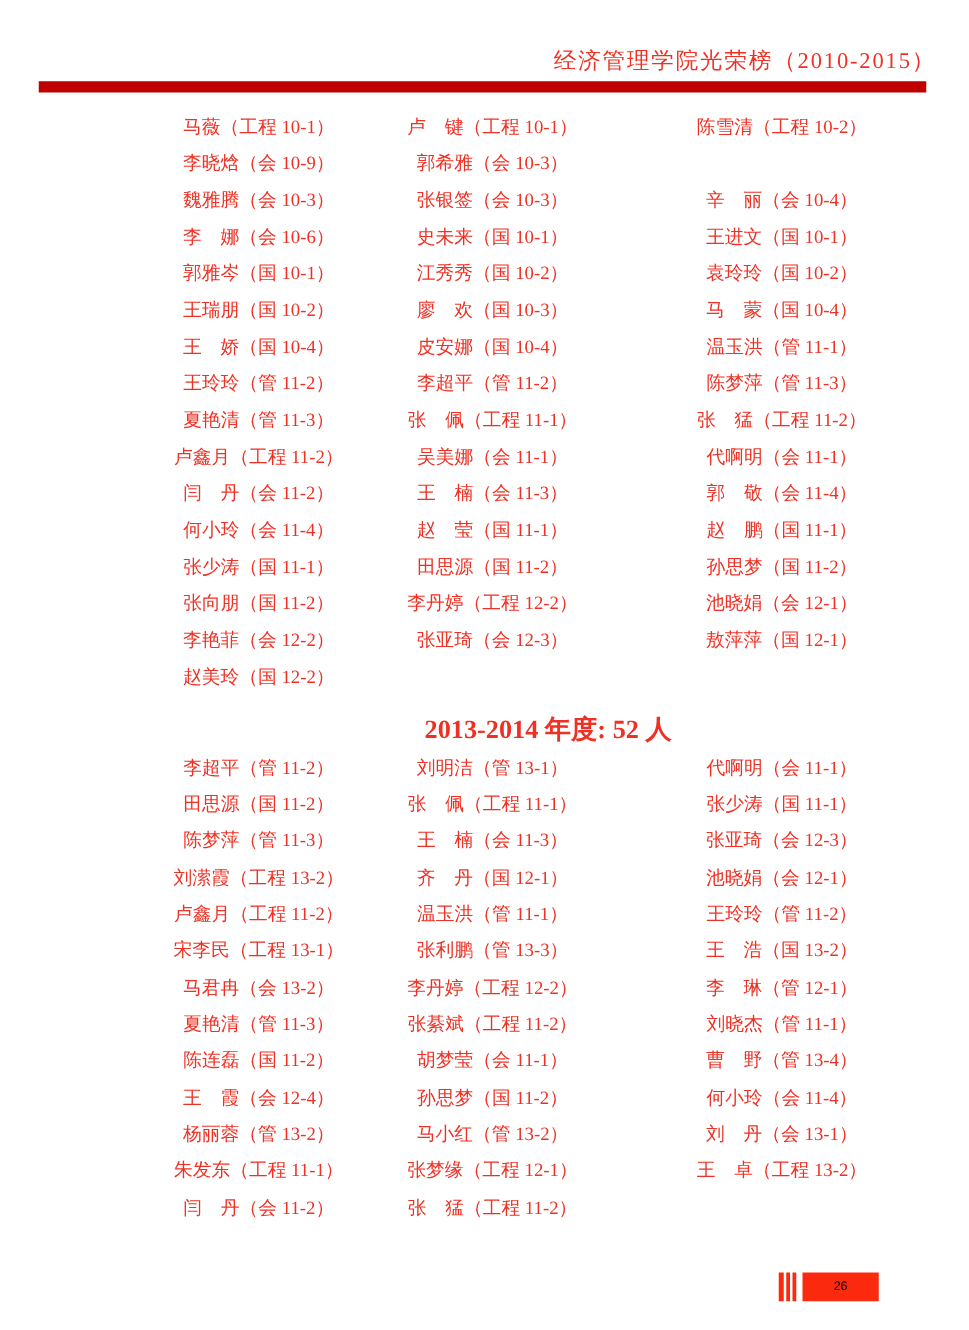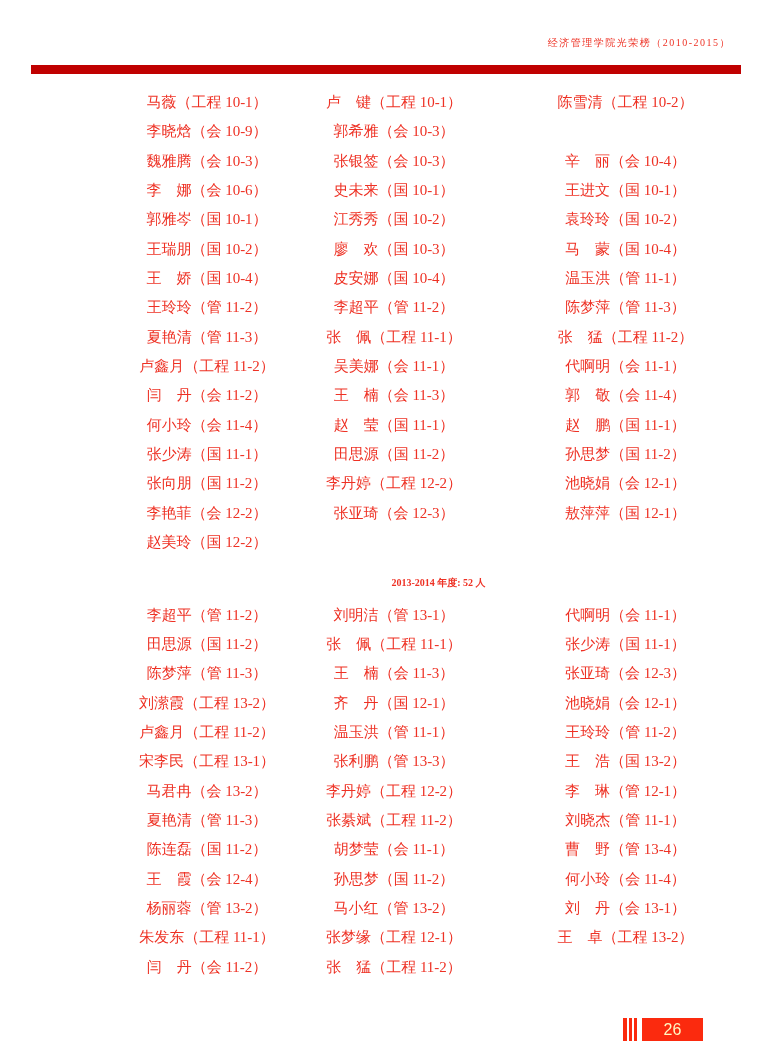--- a/index.html
+++ b/index.html
@@ -9,23 +9,23 @@
     position:relative;
     overflow:hidden;
     font-family:"Liberation Serif","DejaVu Serif",serif;
     --text-red:#ee3124;
     --bar-red:#c00000;
     --badge-red:#fb2a0e;
   }
   .header-title{
     position:absolute;
     top:36px;
-    right:44px;
+    right:26px;
     color:var(--text-red);
-    font-size:10px;
+    font-size:18px;
     letter-spacing:1.5px;
     white-space:nowrap;
   }
   .red-bar{
     position:absolute;
     left:31px;
     top:65px;
     width:710px;
     height:9px;
     background:var(--bar-red);
@@ -45,21 +45,21 @@
     height:29.35px;
     line-height:29.35px;
     white-space:nowrap;
   }
   .roster-cell{display:block;}
   .sec-heading{
     font-weight:bold;
     margin-top:11px;
     height:32px;
     line-height:28px;
-    font-size:10px;
+    font-size:21px;
     white-space:nowrap;
   }
   .page-badge{
     position:absolute;
     left:623px;
     top:1018px;
     height:23px;
     display:flex;
     align-items:stretch;
   }
@@ -68,23 +68,23 @@
     display:block;
     background:var(--badge-red);
     margin-right:2px;
   }
   .badge-stripes i:nth-child(1){width:4px;}
   .badge-stripes i:nth-child(2){width:3px;}
   .badge-stripes i:nth-child(3){width:3px;}
   .badge-num{
     width:61px;
     background:var(--badge-red);
-    color:#fef9c3;
+    color:#000000;
     font-family:"Liberation Sans","DejaVu Sans",sans-serif;
-    font-size:16px;
+    font-size:10px;
     display:flex;
     align-items:center;
     justify-content:center;
   }
 </style>
 </head>
 <body style="--text-red: #ee3124; --bar-red: #c00000; --badge-red: #fb2a0e;">
 
 <div class="header-title">经济管理学院光荣榜（2010-2015）</div>
 

